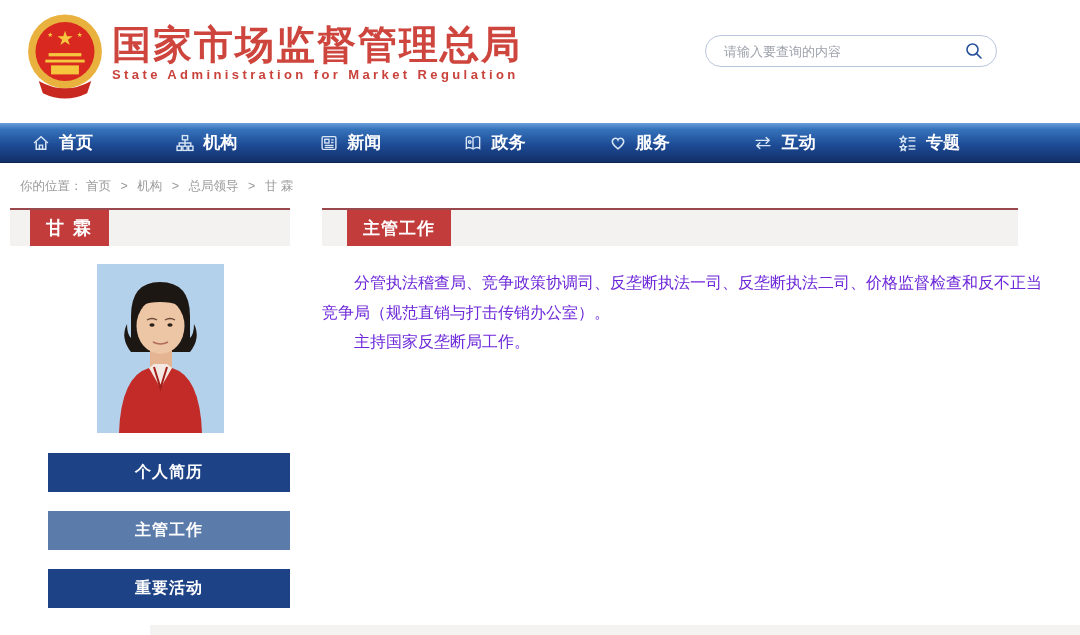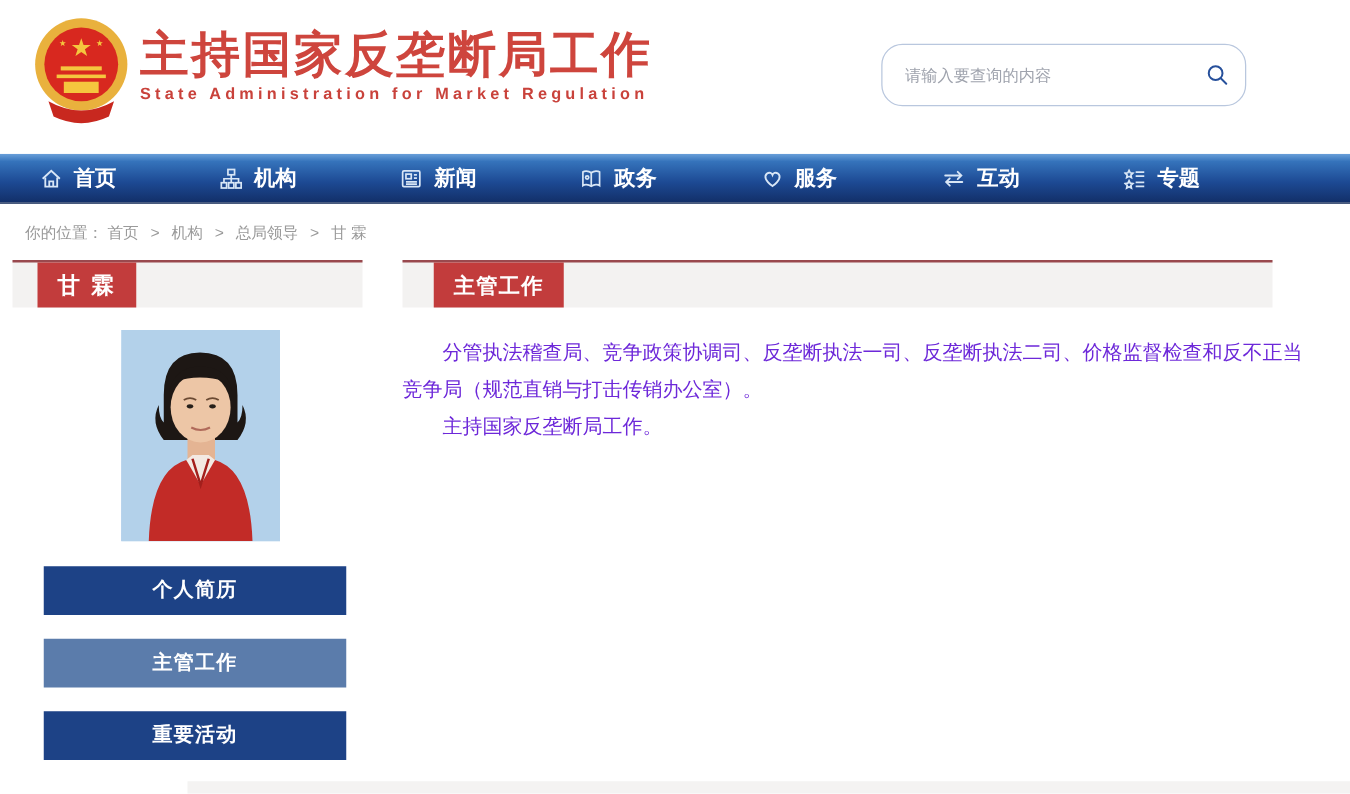--- a/index.html
+++ b/index.html
@@ -15,21 +15,21 @@
   .title-block { position:absolute; left:112px; top:24px; }
   .site-title {
     font-size:39px; font-weight:bold; color:#ce453d; letter-spacing:2px;
     line-height:1.1; white-space:nowrap;
   }
   .site-subtitle {
     margin-top:0; font-size:13px; font-weight:bold; color:#c9423b;
     letter-spacing:3.4px; white-space:nowrap;
   }
   .search-box {
-    position:absolute; right:83px; top:35px; width:292px; height:50px;
+    position:absolute; right:83px; top:35px; width:292px; height:32px;
     border:1px solid #b9c7de; border-radius:17px; background:#fff;
     display:flex; align-items:center; padding:0 12px 0 16px;
   }
   .search-box input {
     border:none; outline:none; flex:1; font-size:13px; color:#333;
     font-family:"Liberation Sans", sans-serif; background:transparent;
   }
   .search-box input::placeholder { color:#9fa3ad; }
   .search-btn { border:none; background:transparent; padding:0; cursor:pointer; display:flex; }
 
@@ -67,21 +67,21 @@
   }
 
   
   .side-col { position:absolute; left:10px; top:208px; width:280px; }
   .side-col .red-tab { font-size:18px; letter-spacing:2px; }
   .portrait {
     position:absolute; left:87px; top:56px; width:127px; height:169px;
     background:linear-gradient(180deg,#bdd8ef 0%,#a3c6e7 100%); overflow:hidden;
   }
   .portrait svg { display:block; }
-  .side-menu { position:absolute; left:25px; top:245px; width:242px; }
+  .side-menu { position:absolute; left:38px; top:245px; width:242px; }
   .side-menu-btn {
     width:242px; height:39px; margin-bottom:19px; cursor:pointer;
     background:#1d4286; color:#ffffff; font-size:16px; font-weight:bold;
     display:flex; align-items:center; justify-content:center; letter-spacing:1px;
   }
   .side-menu-btn.active { background:#5b7cab; }
 
   
   .main-col { position:absolute; left:322px; top:208px; width:730px; }
   .main-col .bar { width:696px; }
@@ -105,21 +105,21 @@
       <text x="50" y="40" font-size="24" fill="#f5c63e" text-anchor="middle">★</text>
       <text x="32" y="30" font-size="8" fill="#f5c63e" text-anchor="middle">★</text>
       <text x="68" y="30" font-size="8" fill="#f5c63e" text-anchor="middle">★</text>
       <rect x="30" y="50" width="40" height="4" fill="#f5c63e"></rect>
       <rect x="26" y="58" width="48" height="3.5" fill="#f5c63e"></rect>
       <rect x="33" y="65" width="34" height="11" fill="#f5c63e"></rect>
       <path d="M18 84 Q50 102 82 84 L77 99 Q50 112 23 99 Z" fill="#c8281f"></path>
     </svg>
   </div>
   <div class="title-block">
-    <div class="site-title">主持国家反垄断局工作</div>
+    <div class="site-title">国家市场监督管理总局</div>
     <div class="site-subtitle">State Administration for Market Regulation</div>
   </div>
   <div class="search-box">
     <input type="text" placeholder="请输入要查询的内容" style="">
     <button class="search-btn">
       <svg width="20" height="20" viewBox="0 0 20 20">
         <circle cx="8.5" cy="8.5" r="5.5" fill="none" stroke="#27509b" stroke-width="1.6"></circle>
         <line x1="12.6" y1="12.6" x2="17" y2="17" stroke="#27509b" stroke-width="1.6" stroke-linecap="round"></line>
       </svg>
     </button>

